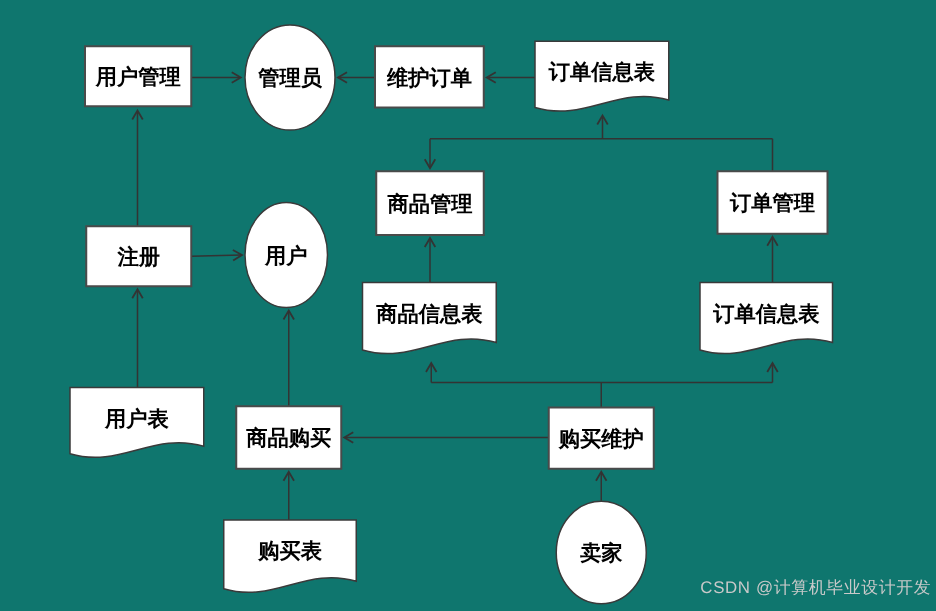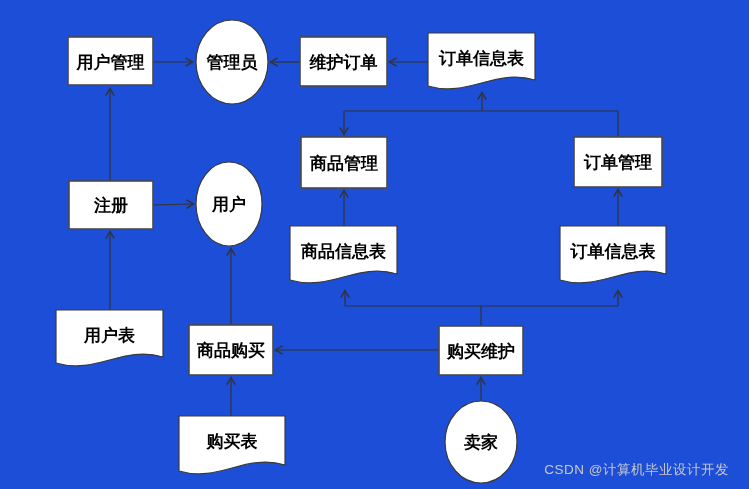--- a/index.html
+++ b/index.html
@@ -1,37 +1,37 @@
 <!DOCTYPE html>
 <html><head>
 <meta charset="utf-8">
 <style>
   html,body{margin:0;padding:0;background:#ffffff;}
   .stage{
     position:relative;
     width:749px;height:489px;
-    background:#1d4ed8;
+    background:#0f766e;
     overflow:hidden;
     font-family:"Liberation Serif","DejaVu Serif",serif;
   }
   svg{display:block;}
   .shape{fill:#ffffff;stroke:#4a4a4a;stroke-width:1.6;}
   .shape-thin{fill:#ffffff;stroke:#3a3a3a;stroke-width:1.2;}
   .edge{stroke:#333333;stroke-width:1.2;fill:none;}
   .nlabel{
     font-family:"Liberation Serif","DejaVu Serif",serif;
     font-weight:bold;
     font-size:17px;
     fill:#000000;
     text-anchor:middle;
     dominant-baseline:central;
   }
   .watermark{
     position:absolute;
-    right:20px;
+    right:4px;
     bottom:10px;
     color:#c9c9c9;
     font-size:13.5px;
     font-family:"Liberation Sans","DejaVu Sans",sans-serif;
     letter-spacing:0.5px;
     user-select:none;
   }
 </style>
 </head>
 <body>

